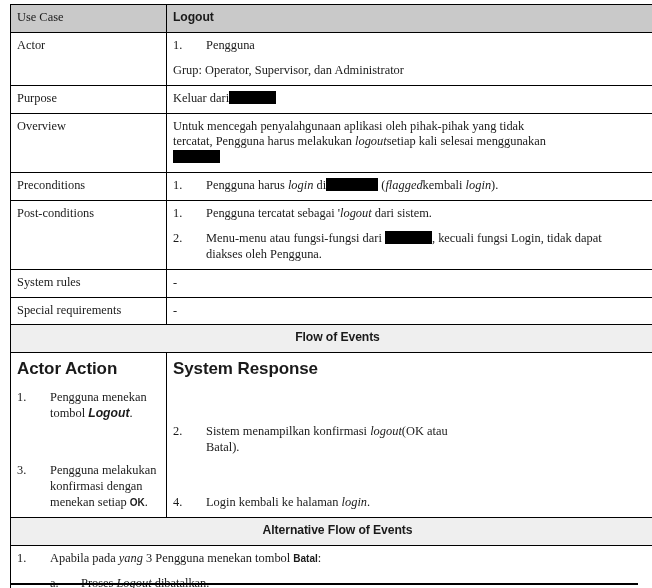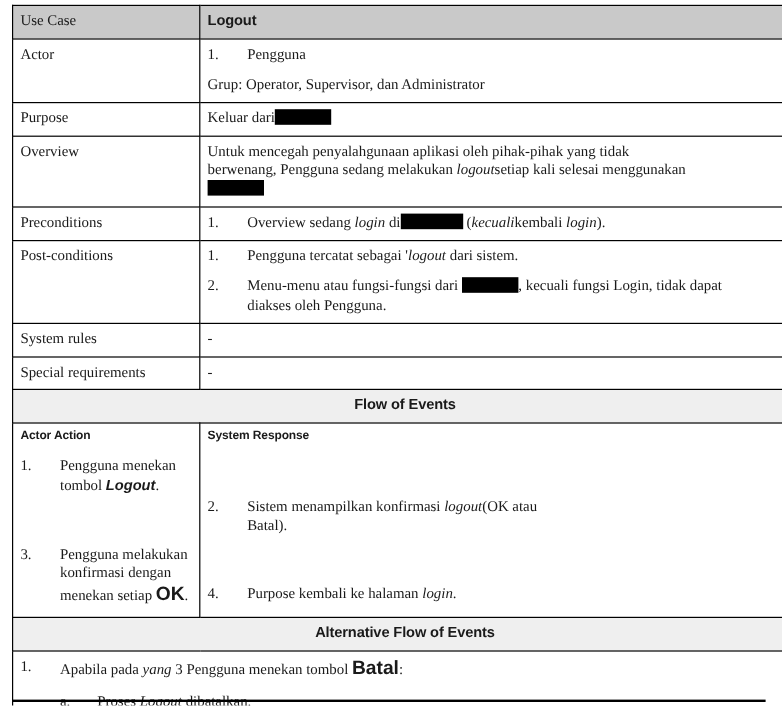--- a/index.html
+++ b/index.html
@@ -53,36 +53,36 @@
   }
   .strong-sans {
     font-family: "Liberation Sans", sans-serif;
     font-weight: bold;
     font-size: 12.2px;
     letter-spacing: -0.1px;
   }
   .sec-head {
     font-family: "Liberation Sans", sans-serif;
     font-weight: bold;
-    font-size: 10px;
+    font-size: 17px;
     letter-spacing: -0.1px;
     display: block;
     margin-bottom: 10px;
   }
   .it { font-style: italic; }
   .bi {
     font-family: "Liberation Sans", sans-serif;
     font-weight: bold;
     font-style: italic;
     font-size: 12.2px;
   }
   .bsans {
     font-family: "Liberation Sans", sans-serif;
     font-weight: bold;
-    font-size: 16px;
+    font-size: 10px;
   }
   .redact {
     display: inline-block;
     background: #000000;
     vertical-align: -2px;
     height: 13px;
   }
   .r-md { width: 47px; }
   .r-lg { width: 52px; }
 
@@ -176,39 +176,39 @@
         </td>
       </tr>
 
       <tr>
         <td class="col-label">
           <span>Overview</span>
         </td>
         <td class="col-value">
           <div>Untuk mencegah penyalahgunaan aplikasi oleh pihak-pihak yang tidak</div>
           <div>
-            <span>berwenang, Pengguna sedang melakukan</span>
+            <span>tercatat, Pengguna harus melakukan</span>
             <span class="it">logout</span><span>setiap kali selesai menggunakan</span>
           </div>
           <div><span class="redact r-md"></span></div>
         </td>
       </tr>
 
       <tr>
         <td class="col-label">
           <span>Preconditions</span>
         </td>
         <td class="col-value">
           <ol class="numlist">
             <li>
               <span class="mk">1.</span>
-              <span>Overview sedang</span>
+              <span>Pengguna harus</span>
               <span class="it">login</span>
               <span>di</span><span class="redact r-lg"></span>
-              <span>(</span><span class="it">kecuali</span><span>kembali</span>
+              <span>(</span><span class="it">flagged</span><span>kembali</span>
               <span class="it">login</span><span>).</span>
             </li>
           </ol>
         </td>
       </tr>
 
       <tr>
         <td class="col-label">
           <span>Post-conditions</span>
         </td>
@@ -281,21 +281,21 @@
               <span class="mk">2.</span>
               <span>Sistem menampilkan konfirmasi</span>
               <span class="it">logout</span><span>(OK atau</span>
               <div>Batal).</div>
             </li>
           </ol>
           <div class="spacer-2"></div>
           <ol class="numlist">
             <li>
               <span class="mk">4.</span>
-              <span>Purpose kembali ke halaman</span>
+              <span>Login kembali ke halaman</span>
               <span class="it">login</span><span>.</span>
             </li>
           </ol>
         </td>
       </tr>
 
       <tr>
         <td class="hdr-light" colspan="2">Alternative Flow of Events</td>
       </tr>
 

